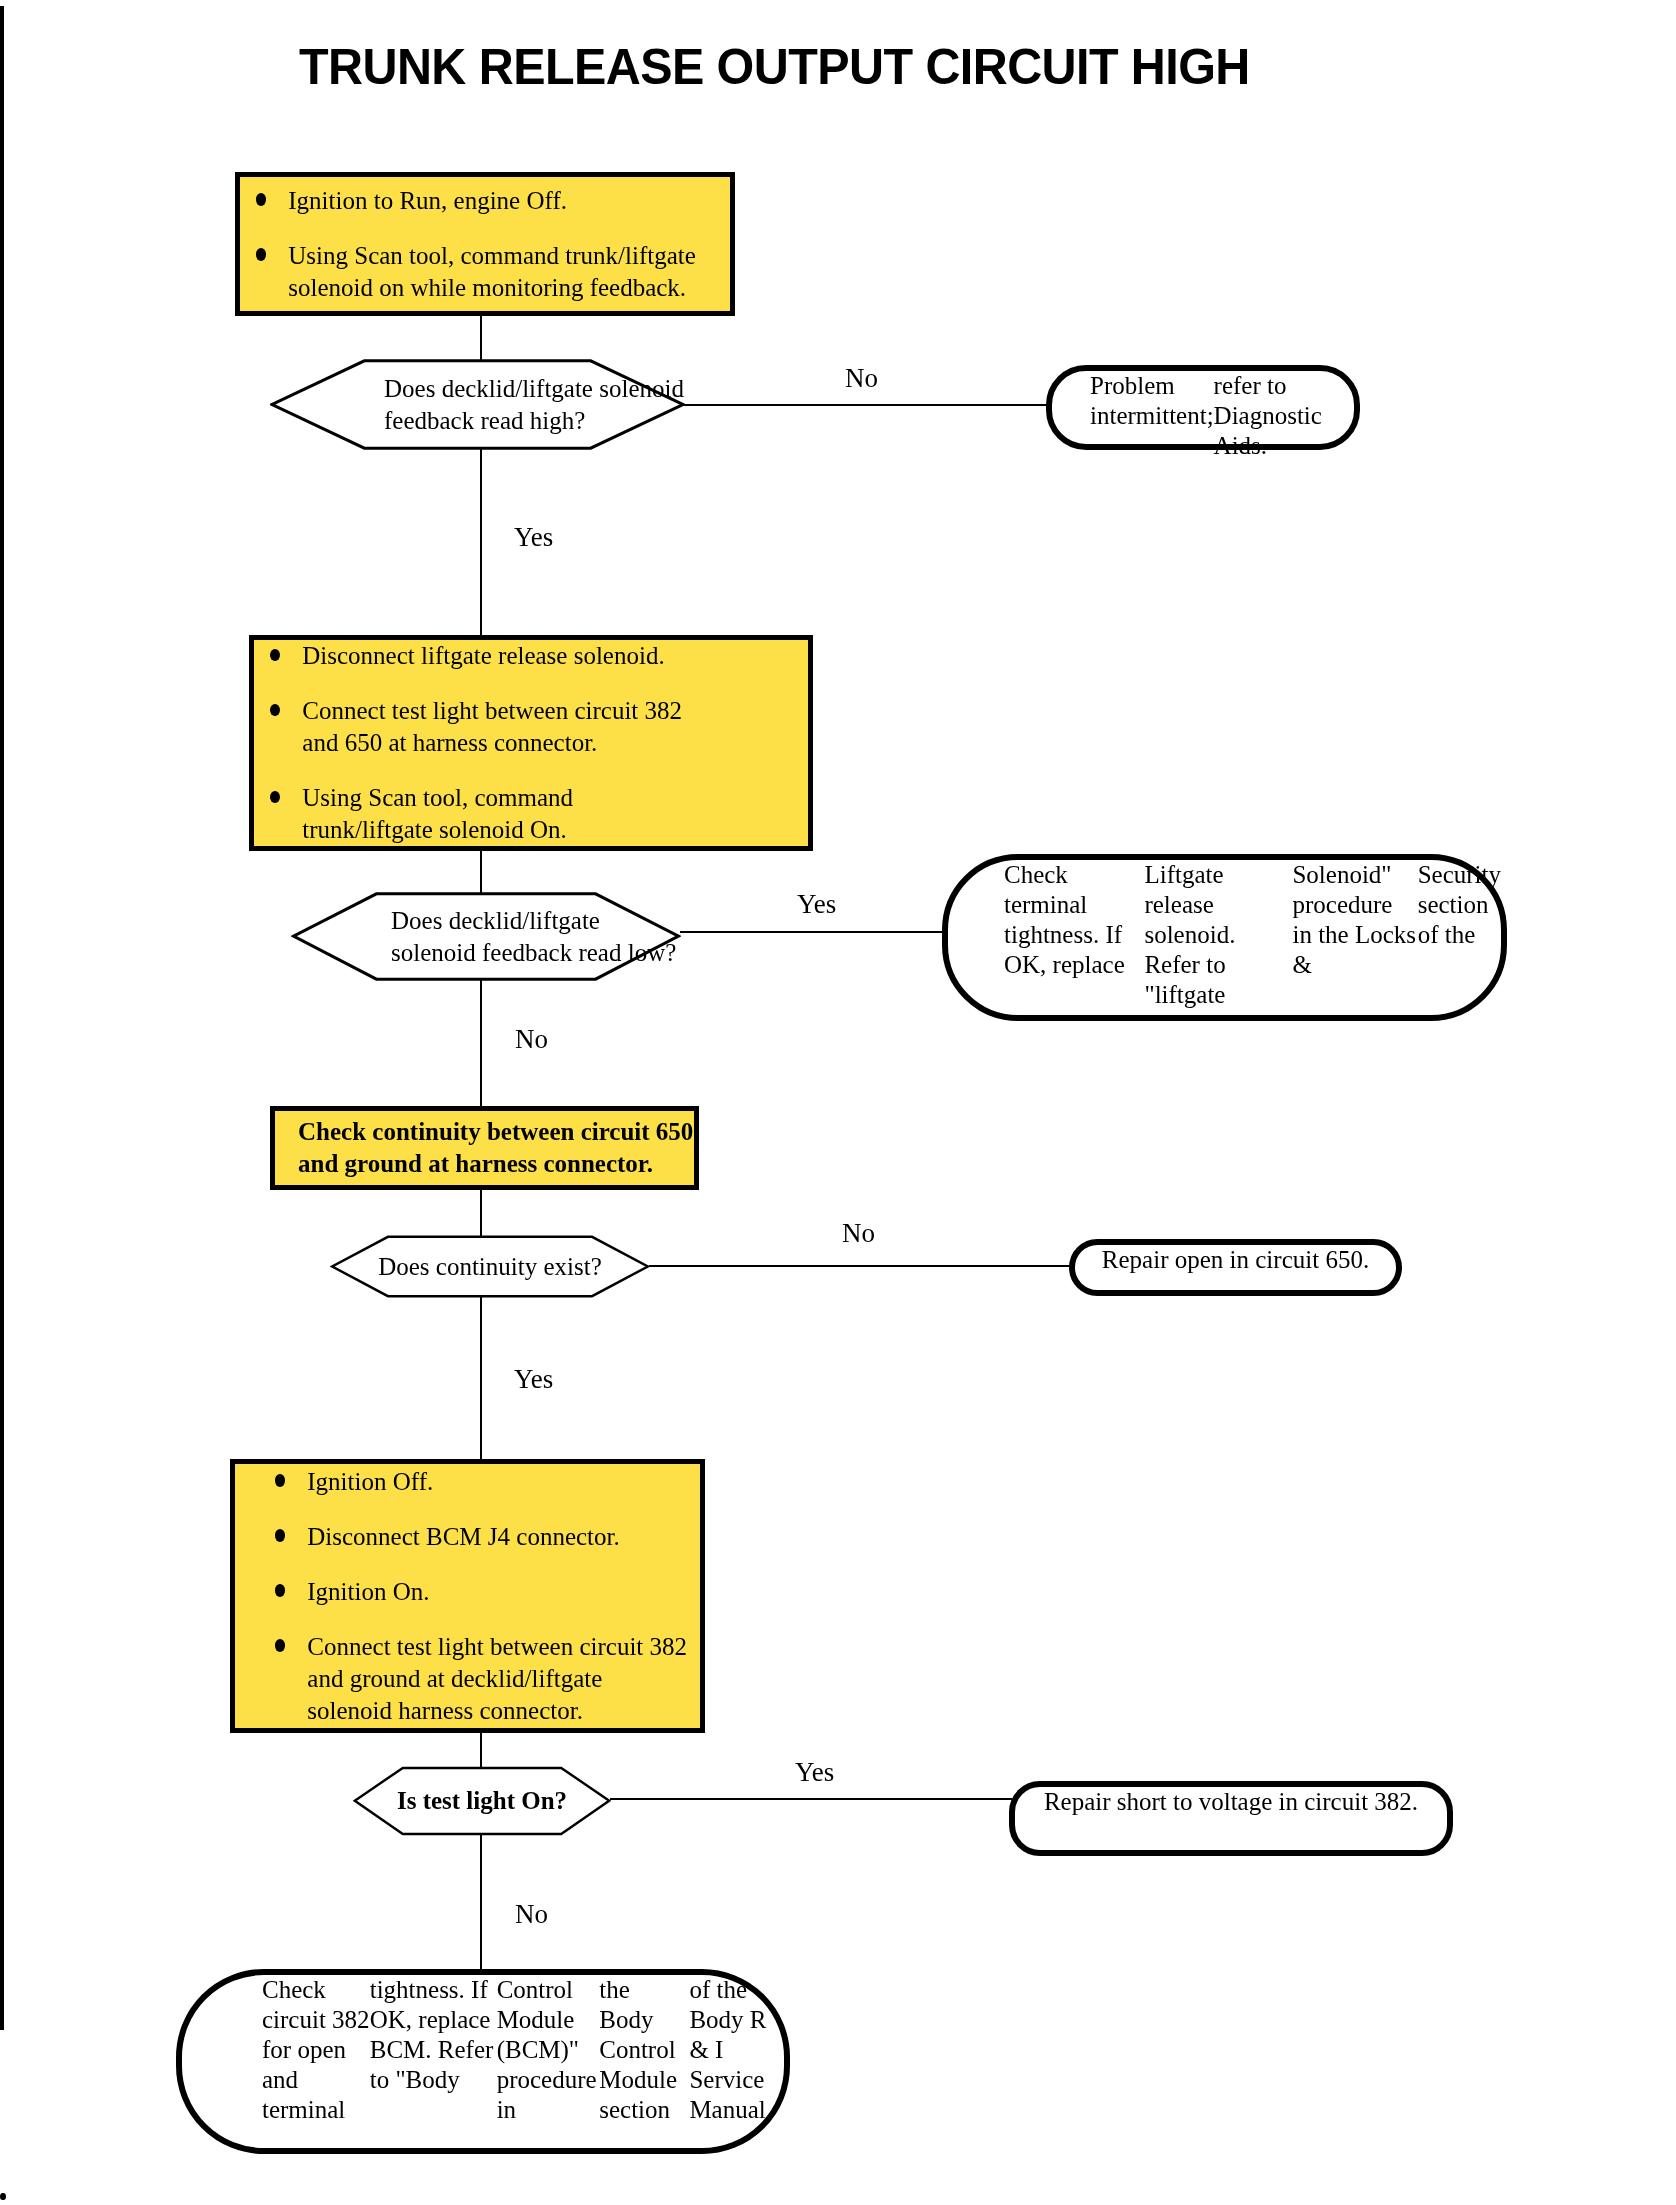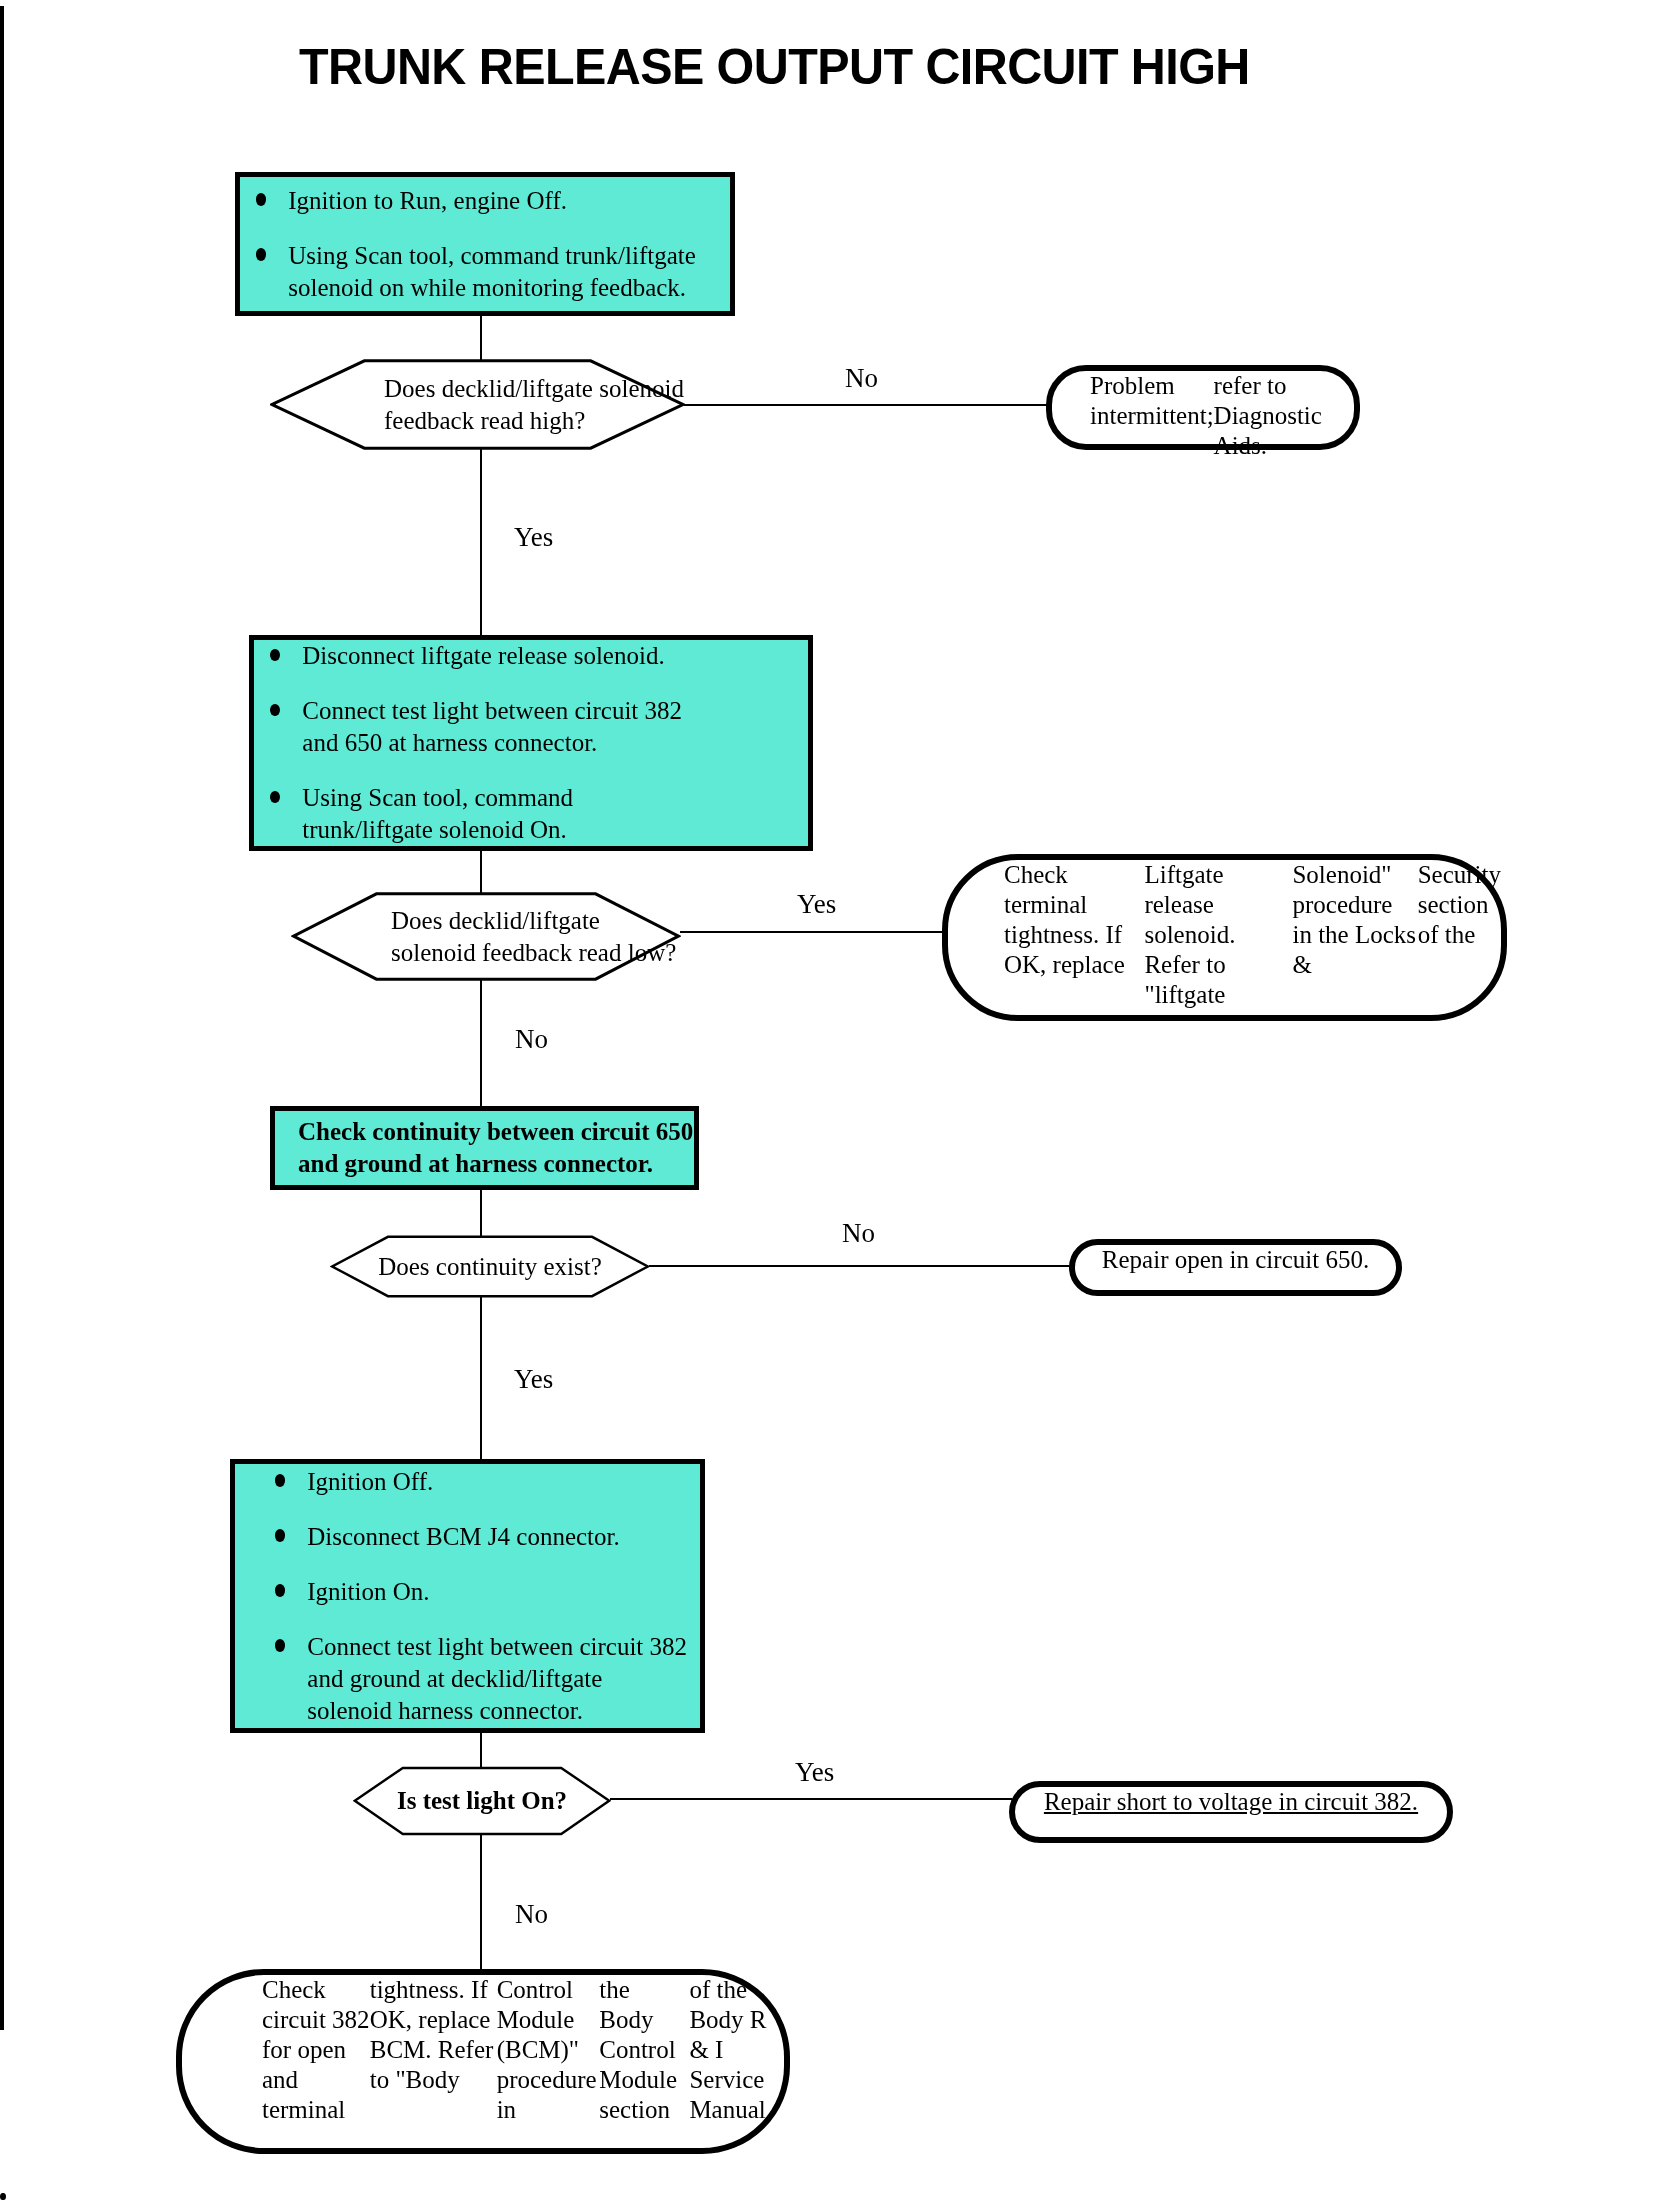--- a/index.html
+++ b/index.html
@@ -8,21 +8,21 @@
     font-family:"Liberation Serif", serif; color:#000;
     overflow:hidden;
   }
   .title {
     position:absolute; left:299px; top:38px;
     font-family:"Liberation Sans", sans-serif;
     font-weight:700; font-size:50px; letter-spacing:-0.6px;
     white-space:nowrap; transform:scaleX(0.97); transform-origin:left top;
   }
   .box {
-    position:absolute; border:5.5px solid #000; background:#5eead4; box-sizing:border-box;
+    position:absolute; border:5.5px solid #000; background:#fde047; box-sizing:border-box;
   }
   .bullets {
     display:flex; flex-direction:column; justify-content:center;
     height:100%; box-sizing:border-box; padding:4.9px 4.9px 4.9px 16px;
   }
   .bullet-item { display:flex; }
   .bullet-item + .bullet-item { margin-top:23px; }
   .dot {
     width:10.3px; height:12.8px; background:#000; border-radius:50%;
     margin-top:8.5px; flex:none;
@@ -212,21 +212,21 @@
 
   <div class="hex" style="left:353px; top:1766px; width:258px; height:70px;">
     <svg width="258" height="70" viewBox="0 0 425 115">
       <polygon points="82,3 343,3 422,57 343,112 82,112 3,57" fill="#fff" stroke="#000" stroke-width="4"></polygon>
     </svg>
     <div class="htext" style="text-align:center; font-weight:700;">
       <div>Is test light On?</div>
     </div>
   </div>
 
-  <div class="term" style="left:1009px; top:1781px; width:444px; height:62px; border-radius:31px; text-align:center;text-decoration:underline;">
+  <div class="term" style="left:1009px; top:1781px; width:444px; height:75px; border-radius:31px; text-align:center;">
     <div>Repair short to voltage in circuit 382.</div>
   </div>
 
   <div class="term" style="left:176px; top:1969px; width:614px; height:185px; border-radius:88px; padding-left:80px;">
     <div>Check circuit 382 for open and terminal</div>
     <div>tightness. If OK, replace BCM. Refer to "Body</div>
     <div>Control Module (BCM)" procedure in</div>
     <div>the Body Control Module section</div>
     <div>of the Body R &amp; I Service Manual.</div>
   </div>

